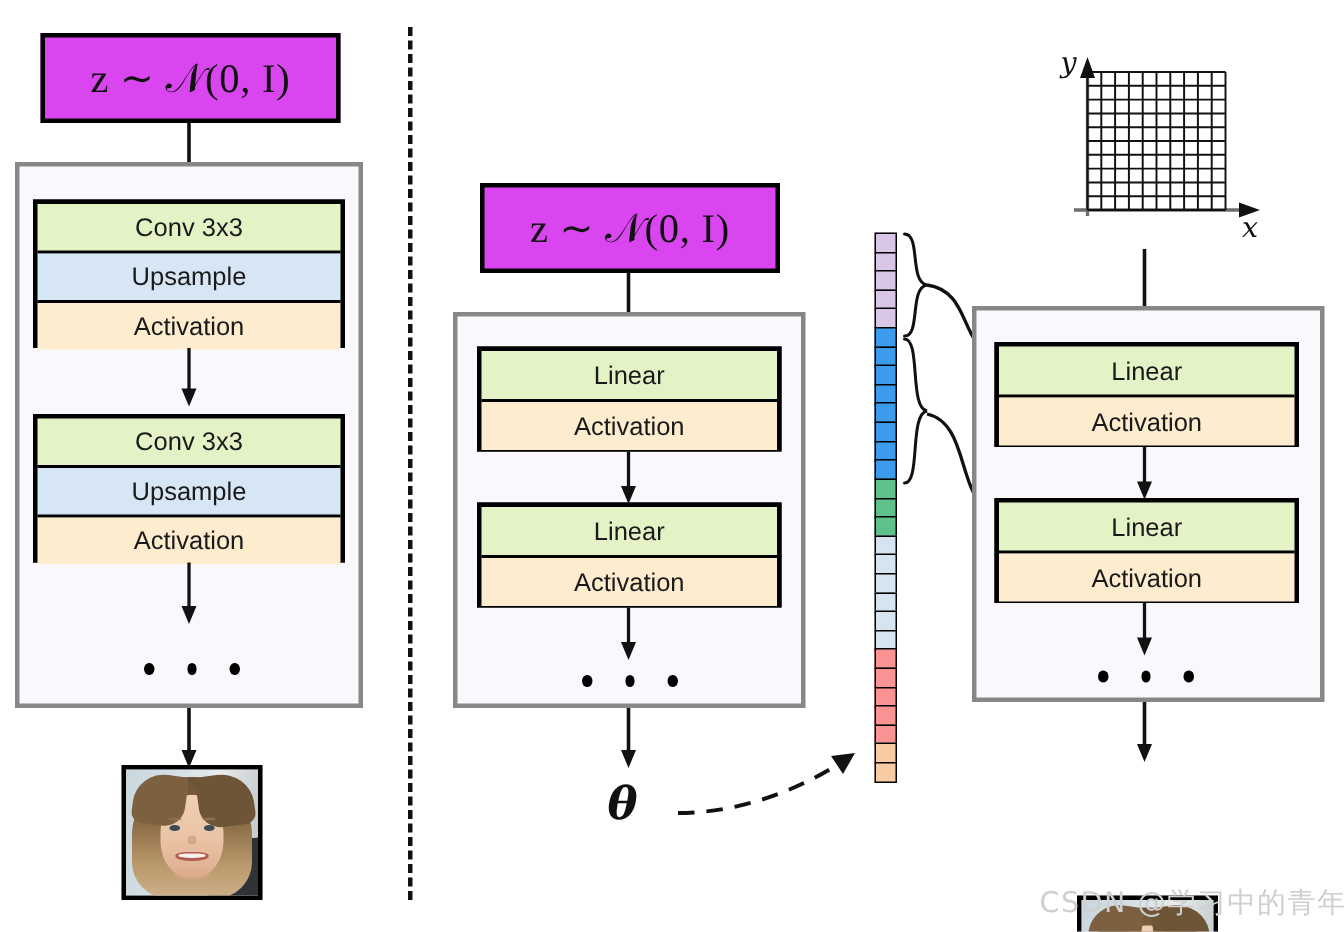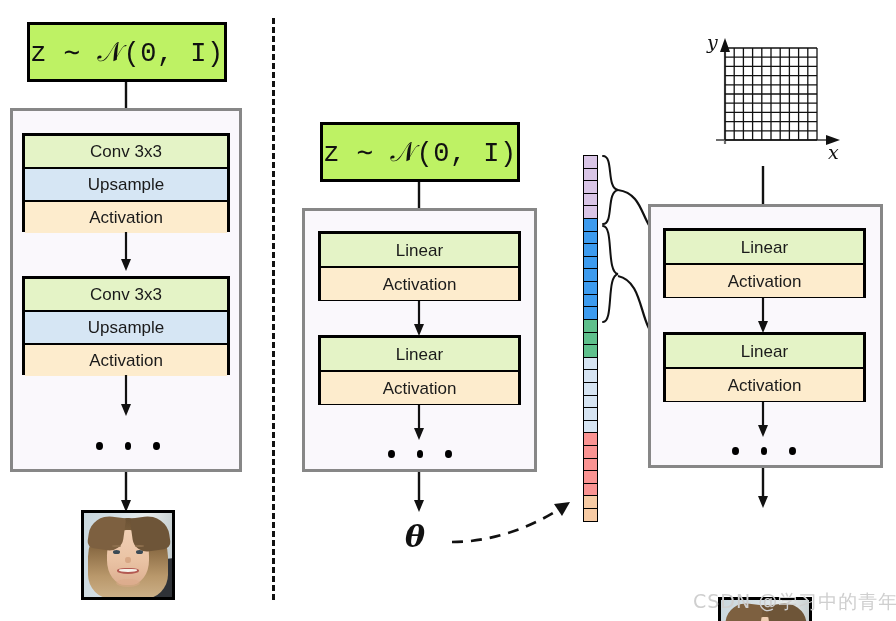--- a/index.html
+++ b/index.html
@@ -8,23 +8,23 @@
     font-family:"Liberation Sans", sans-serif;
     position:relative;overflow:hidden;
   }
   #stage{position:absolute;left:0;top:0;width:896px;height:621px;}
 
   
   .abs{position:absolute;box-sizing:border-box;}
 
   
   .zbox{
-    background:#bef264;border:3px solid #000;
+    background:#d946ef;border:3px solid #000;
     display:flex;align-items:center;justify-content:center;
-    font-family:Liberation Mono, monospace;
+    font-family:Liberation Serif, serif;
     font-size:27px;color:#111;letter-spacing:.5px;
   }
 
   
   .panel{
     background:#faf8fc;border:3px solid #878787;
   }
 
   
   .stack{border:3px solid #000;background:#000;}

